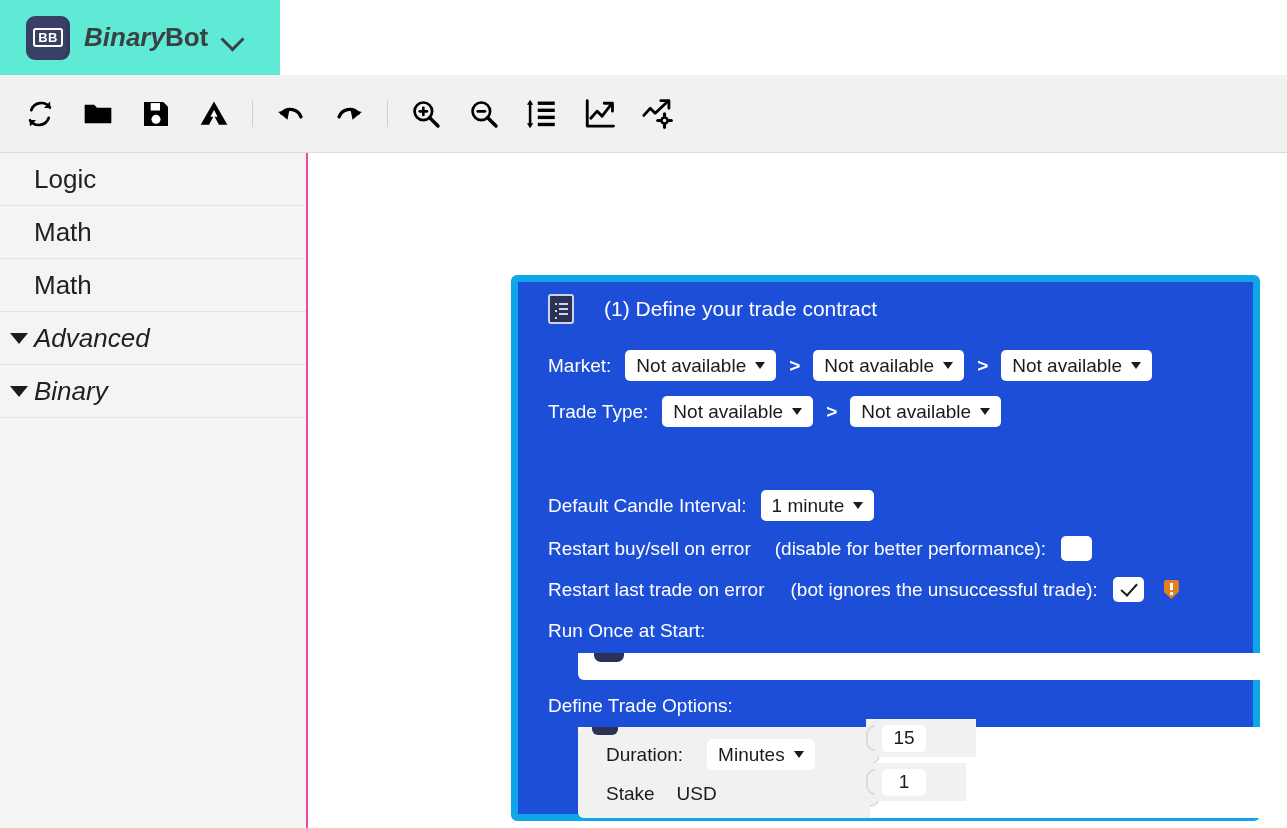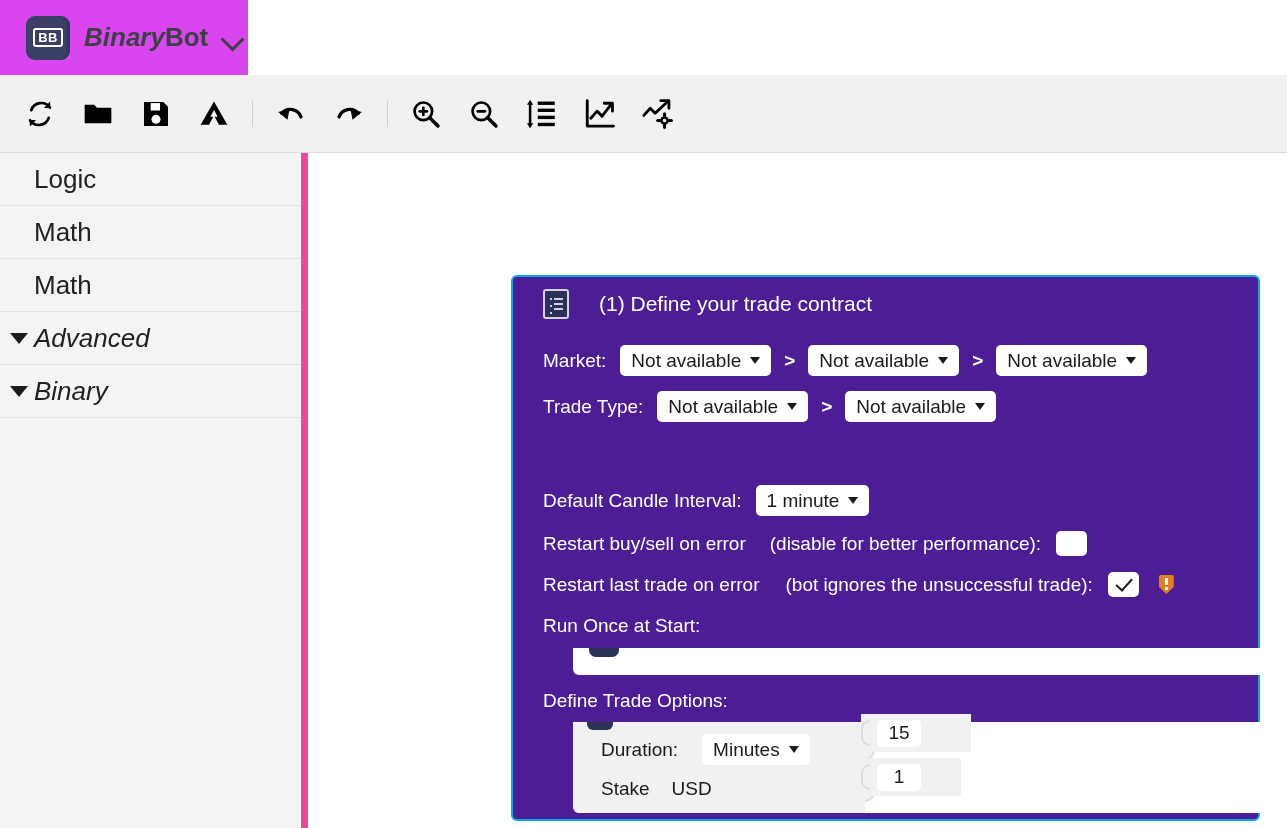--- a/index.html
+++ b/index.html
@@ -13,22 +13,22 @@
   * { box-sizing: border-box; }
 
   
   #header {
     position: absolute; left: 0; top: 0;
     width: 1287px; height: 75px;
     background: #ffffff;
   }
   #brand-bar {
     position: absolute; left: 0; top: 0;
-    width: 248px; height: 75px;
-    background: #d946ef;
+    width: 280px; height: 75px;
+    background: #5eead4;
     display: flex; align-items: center;
   }
   #brand-logo {
     width: 44px; height: 44px;
     margin-left: 26px;
     border-radius: 9px;
     background: #3a3f66;
     position: relative;
     display: flex; align-items: center; justify-content: center;
     box-shadow: inset -4px 0 0 rgba(0,0,0,0.10);
@@ -86,21 +86,21 @@
     width: 1px; height: 26px;
     background: #cfcfcf;
     margin-left: 16px; margin-right: 2px;
   }
 
   
   #sidebar {
     position: absolute; left: 0; top: 153px;
     width: 308px; height: 675px;
     background: #f4f4f4;
-    border-right: 7px solid #ec4899;
+    border-right: 2px solid #ec4899;
   }
   .side-item {
     height: 53px;
     border-bottom: 1px solid #e2e2e2;
     display: flex; align-items: center;
     cursor: pointer;
     font-size: 26px;
     color: #202124;
   }
   .side-item .label { padding-left: 34px; }
@@ -119,22 +119,22 @@
     width: 978px; height: 675px;
     background: #ffffff;
     overflow: hidden;
   }
 
   
   #trade-block {
     position: absolute;
     left: 202px; top: 122px;
     width: 749px; height: 546px;
-    background: #4c1d95;
-    border: 2px solid #0ea5e9;
+    background: #1d4ed8;
+    border: 7px solid #0ea5e9;
     border-radius: 6px;
     color: #ffffff;
   }
 
   .blk-title-row {
     position: absolute; left: 0; top: 0;
     height: 54px; width: 100%;
     display: flex; align-items: center;
   }
   #doc-icon {

